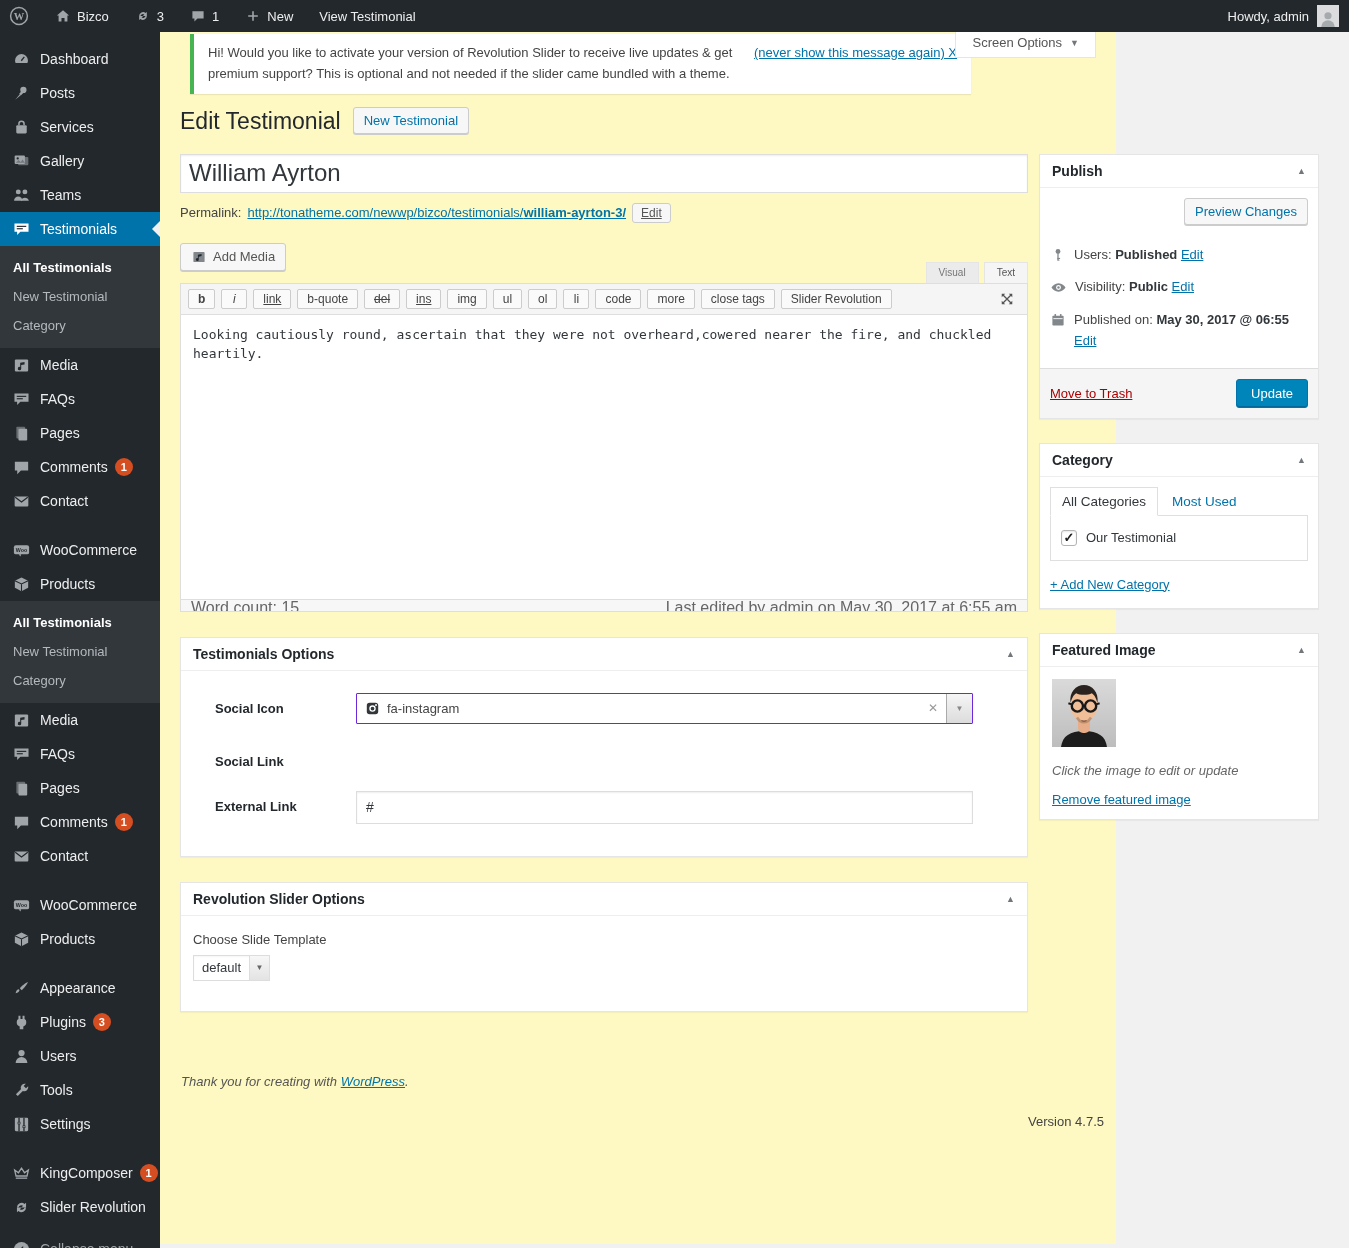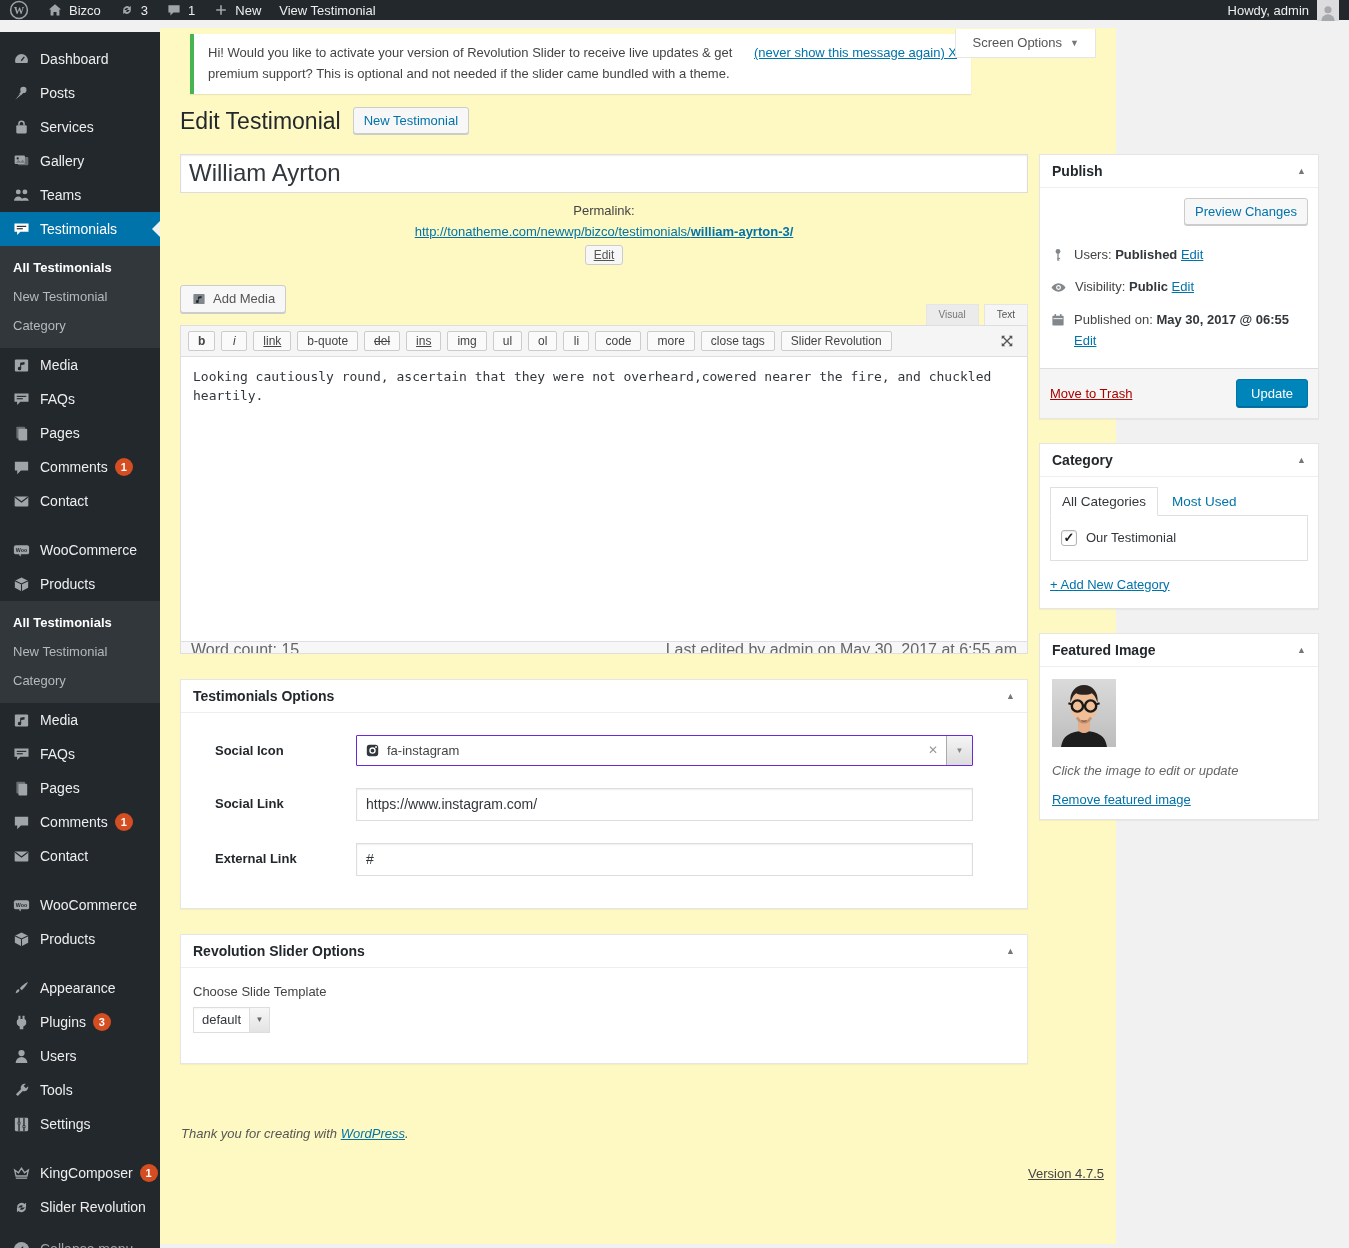--- a/index.html
+++ b/index.html
@@ -7,22 +7,22 @@
   body {
     font-family:"Liberation Sans", sans-serif;
     font-size:13px; color:#444;
     background:#f1f1f1;
     position:relative; overflow:hidden;
   }
   svg.ico { display:inline-block; vertical-align:middle; fill:currentColor; }
 
   
   .adminbar {
-    position:absolute; top:0; left:0; width:1349px; height:20px;
-    background:#23282d; color:#eee; display:flex; align-items:center; z-index:50;
+    position:absolute; top:0; left:0; width:1349px; height:32px;
+    background:#23282d; color:#eee; display:flex; align-items:center; z-index:50;gap:8px;
   }
   .ab-item { display:flex; align-items:center; gap:6px; padding:0 9px; height:32px; color:#eee; cursor:pointer; }
   .ab-item .ico { color:#a0a5aa; }
   .ab-right { margin-left:auto; display:flex; align-items:center; gap:8px; padding-right:10px; }
   .ab-avatar { width:22px; height:22px; background:#dcdcde; display:inline-flex; align-items:flex-end; justify-content:center; overflow:hidden; }
 
   
   .sidebar {
     position:absolute; top:32px; left:0; width:160px; height:1216px;
     background:#23282d; color:#eee; padding-top:10px; font-size:14px;
@@ -75,21 +75,21 @@
 
   .columns { display:flex; gap:11px; margin-top:18px; align-items:flex-start; }
   .col-main { width:848px; flex:none; }
   .col-side { width:280px; flex:none; }
 
   #title-input {
     width:100%; height:39px; border:1px solid #ddd; background:#fff; padding:3px 8px;
     font-size:24px; color:#32373c; font-family:"Liberation Sans", sans-serif;
     box-shadow:inset 0 1px 2px rgba(0,0,0,.07); outline:none;
   }
-  .permalink { margin-top:10px; color:#444; display:flex; align-items:center; gap:6px;flex-direction:column; }
+  .permalink { margin-top:10px; color:#444; display:flex; align-items:center; gap:6px; }
   .permalink a { color:#0073aa; text-decoration:underline; }
   .permalink b { font-weight:bold; }
 
   
   .editor-topbar { margin-top:20px; display:flex; align-items:flex-end; position:relative; height:40px; }
   .addmedia { display:inline-flex; align-items:center; gap:6px; position:absolute; left:0; top:0; color:#555; }
   .addmedia .ico { color:#82878c; }
   .ed-tabs { margin-left:auto; display:flex; }
   .ed-tab {
     padding:4px 12px 5px; font-size:10px; color:#777; background:#ebebeb;
@@ -657,21 +657,20 @@
                   </svg>
                 <span class="val">fa-instagram</span>
                 <span class="clear">✕</span>
                 <span class="dd">
                     <span>▼</span>
                   </span>
               </div>
             </div>
             <div class="opt-row">
               <div class="opt-label">Social Link</div>
-              <input class="opt-input" value="https://www.instagram.com/" style="">
             </div>
             <div class="opt-row">
               <div class="opt-label">External Link</div>
               <input class="opt-input" value="#" style="">
             </div>
           </div>
         </div>
 
         
         <div class="panel" style="margin-top:25px;margin-bottom:0">
@@ -776,15 +775,15 @@
               <path d="M25 38.5c2 3.2 4.6 4.8 7 4.8s5-1.6 7-4.8" fill="none" stroke="#9b7356" stroke-width="2.6" opacity=".55"></path>
               <path d="M29.5 41.5c1.6.9 3.4.9 5 0" fill="none" stroke="#7c4a3a" stroke-width="1.2"></path>
             </svg>
             <div class="feat-hint">Click the image to edit or update</div>
             <a class="feat-remove">Remove featured image</a>
           </div>
         </div>
       </div>
     </div>
 
-    <div style="position:absolute; right:-8px; bottom:0;text-decoration:underline;" class="ver">Version 4.7.5</div>
+    <div style="position:absolute; right:-8px; bottom:0;" class="ver">Version 4.7.5</div>
   </div>
 </div>
 
 </body></html>

